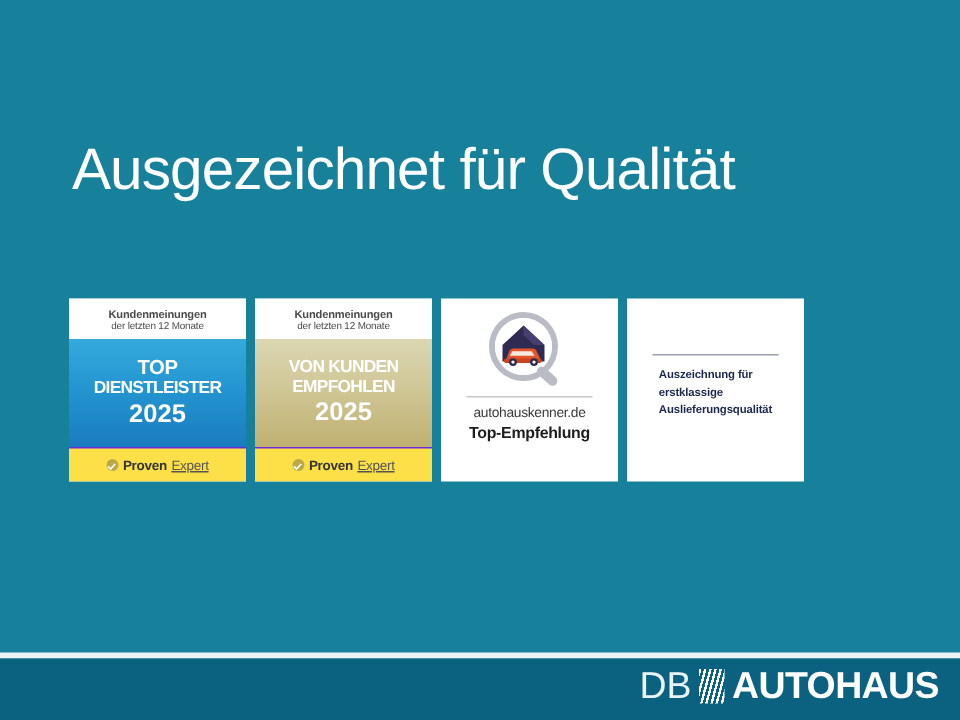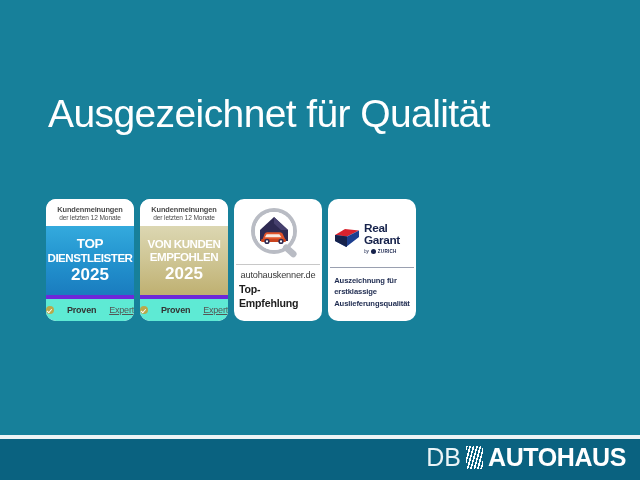--- a/index.html
+++ b/index.html
@@ -18,22 +18,22 @@
     letter-spacing:-0.6px;
   }
   .headline .l2{display:block;}
 
   
   .badges{
     position:absolute;left:46px;top:199px;
     display:flex;gap:6px;
   }
   .badge{
-    width:88px;height:122px;background:#ffffff;
-    border-radius:10px;overflow:hidden;
+    width:118px;height:122px;background:#ffffff;
+    border-radius:0;overflow:hidden;
     display:flex;flex-direction:column;
     box-sizing:border-box;
   }
 
   
   .pe-head{
     height:27px;background:#fff;color:#4a4a4a;
     display:flex;flex-direction:column;align-items:center;justify-content:center;
     padding-top:2px;box-sizing:border-box;
   }
@@ -45,23 +45,23 @@
     align-items:center;justify-content:center;
     color:#ffffff;text-align:center;padding:2px 3px;box-sizing:border-box;
   }
   .pe-body.blue{background:linear-gradient(180deg,#34aadd 0%,#2394cf 48%,#1a7cbf 100%);}
   .pe-body.gold{background:linear-gradient(180deg,#dcd7b2 0%,#cfc695 48%,#bfb071 100%);}
   .pe-body .big{font-size:13.5px;font-weight:bold;line-height:1.12;letter-spacing:-0.3px;}
   .pe-body .big.fit{font-size:11.6px;letter-spacing:-0.5px;}
   .pe-body .year{font-size:17px;font-weight:bold;line-height:1.2;margin-top:1px;}
 
   .pe-foot{
-    height:22px;background:#5eead4;
-    display:flex;align-items:center;justify-content:space-between;gap:3px;
-    border-top:4px solid #6d28d9;
+    height:22px;background:#fde047;
+    display:flex;align-items:center;justify-content:center;gap:3px;
+    border-top:1px solid #6d28d9;
   }
   .pe-check{
     width:8px;height:8px;border-radius:50%;
     background:#b9a94a;position:relative;flex:none;
   }
   .pe-check::after{
     content:"";position:absolute;left:2.2px;top:1.6px;
     width:2px;height:3.6px;border:solid #fff;border-width:0 1.2px 1.2px 0;
     transform:rotate(42deg);
   }
@@ -176,35 +176,20 @@
         <circle cx="31" cy="33.4" r="2.6" fill="#2e2a52"></circle>
         <circle cx="31" cy="33.4" r="1.1" fill="#ffffff"></circle>
         <rect x="36" y="35" width="16" height="6.5" rx="3.2" transform="rotate(42 36 35)" fill="#b9bcc4"></rect>
       </svg>
       <div class="ahk-rule"></div>
       <div class="dom">autohauskenner.de</div>
       <div class="rec">Top-Empfehlung</div>
     </div>
 
     <div class="badge rg">
-      <div class="rg-logo">
-        <svg class="rg-mark" viewBox="0 0 26 20">
-          <path d="M1 7 L11 1 L25 2.5 L13 8.5 Z" fill="#d9232e"></path>
-          <path d="M1 7 L13 8.5 L25 2.5 L25 9 L12 19 L1 13 Z" fill="#1d3f8f"></path>
-          <path d="M1 7 L13 8.5 L13 19 L1 13 Z" fill="#16224b"></path>
-        </svg>
-        <div class="rg-word">
-          <div class="nm">Real Garant</div>
-          <div class="rg-by">
-            <span class="by">by</span>
-            <span class="zdot"></span>
-            <span class="zr">ZURICH</span>
-          </div>
-        </div>
-      </div>
       <div class="rg-rule"></div>
       <div class="rg-txt">
         <div>Auszeichnung für</div>
         <div>erstklassige</div>
         <div>Auslieferungsqualität</div>
       </div>
     </div>
 
   </div>
 

